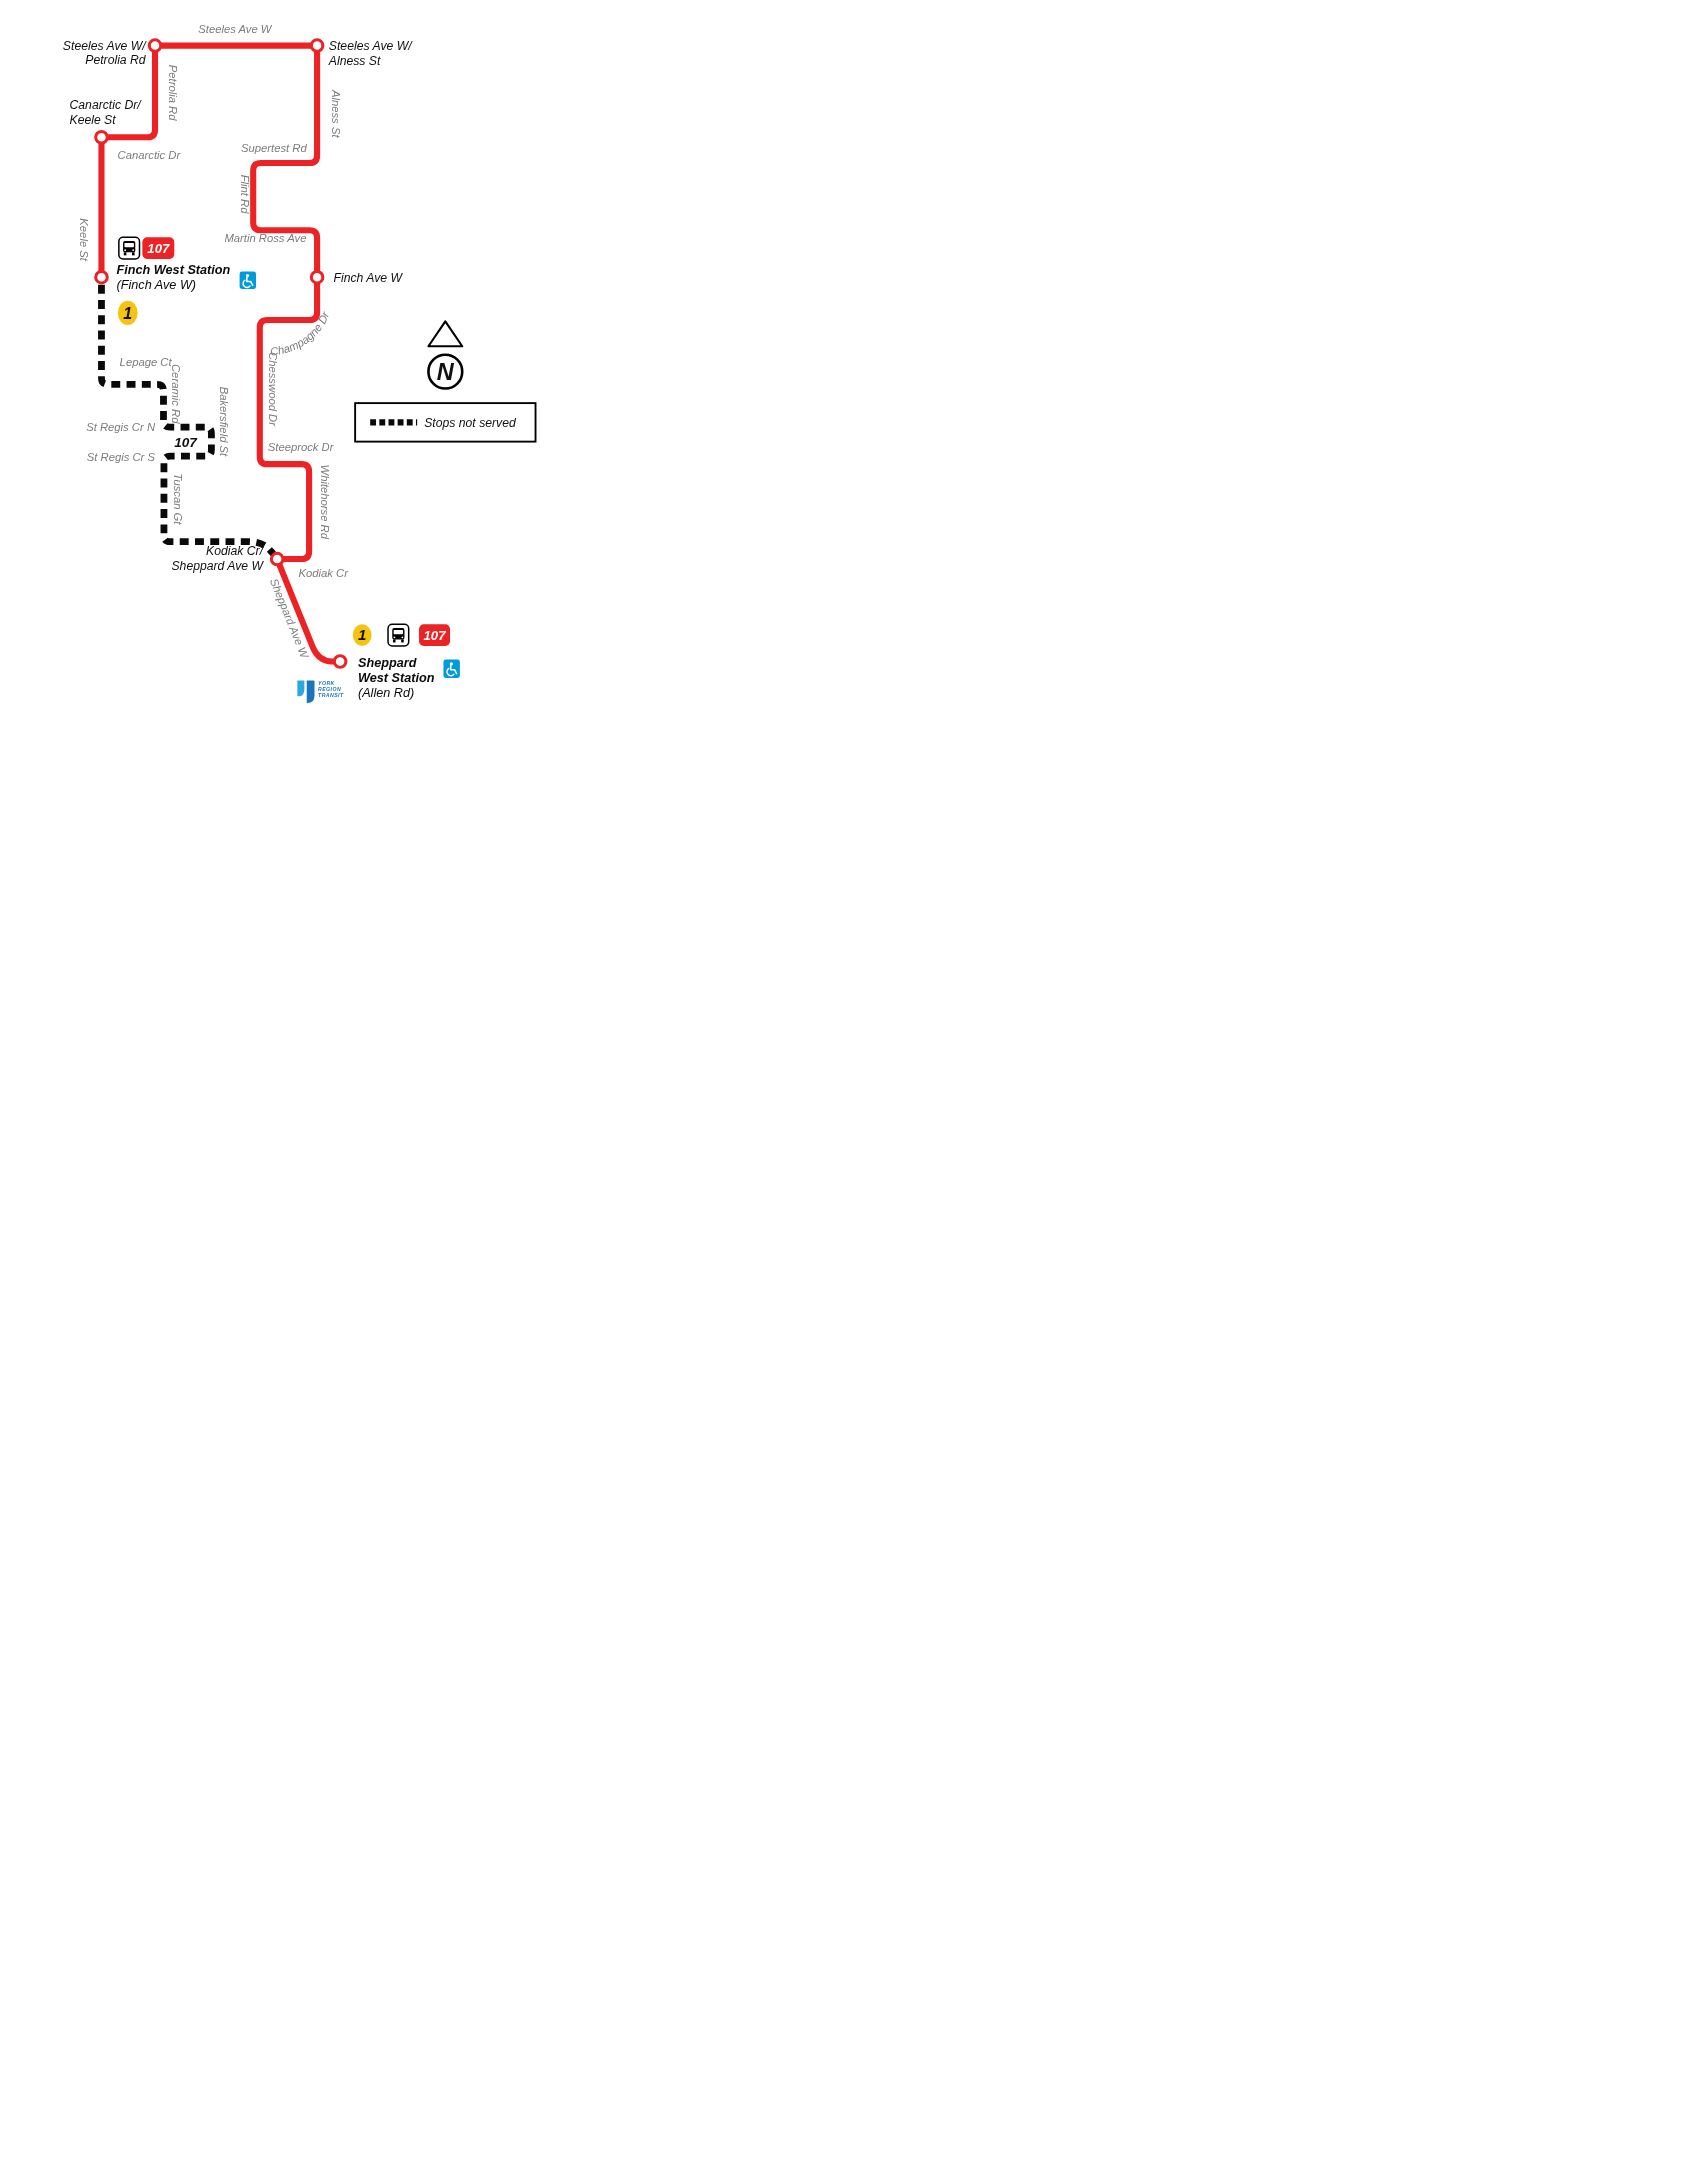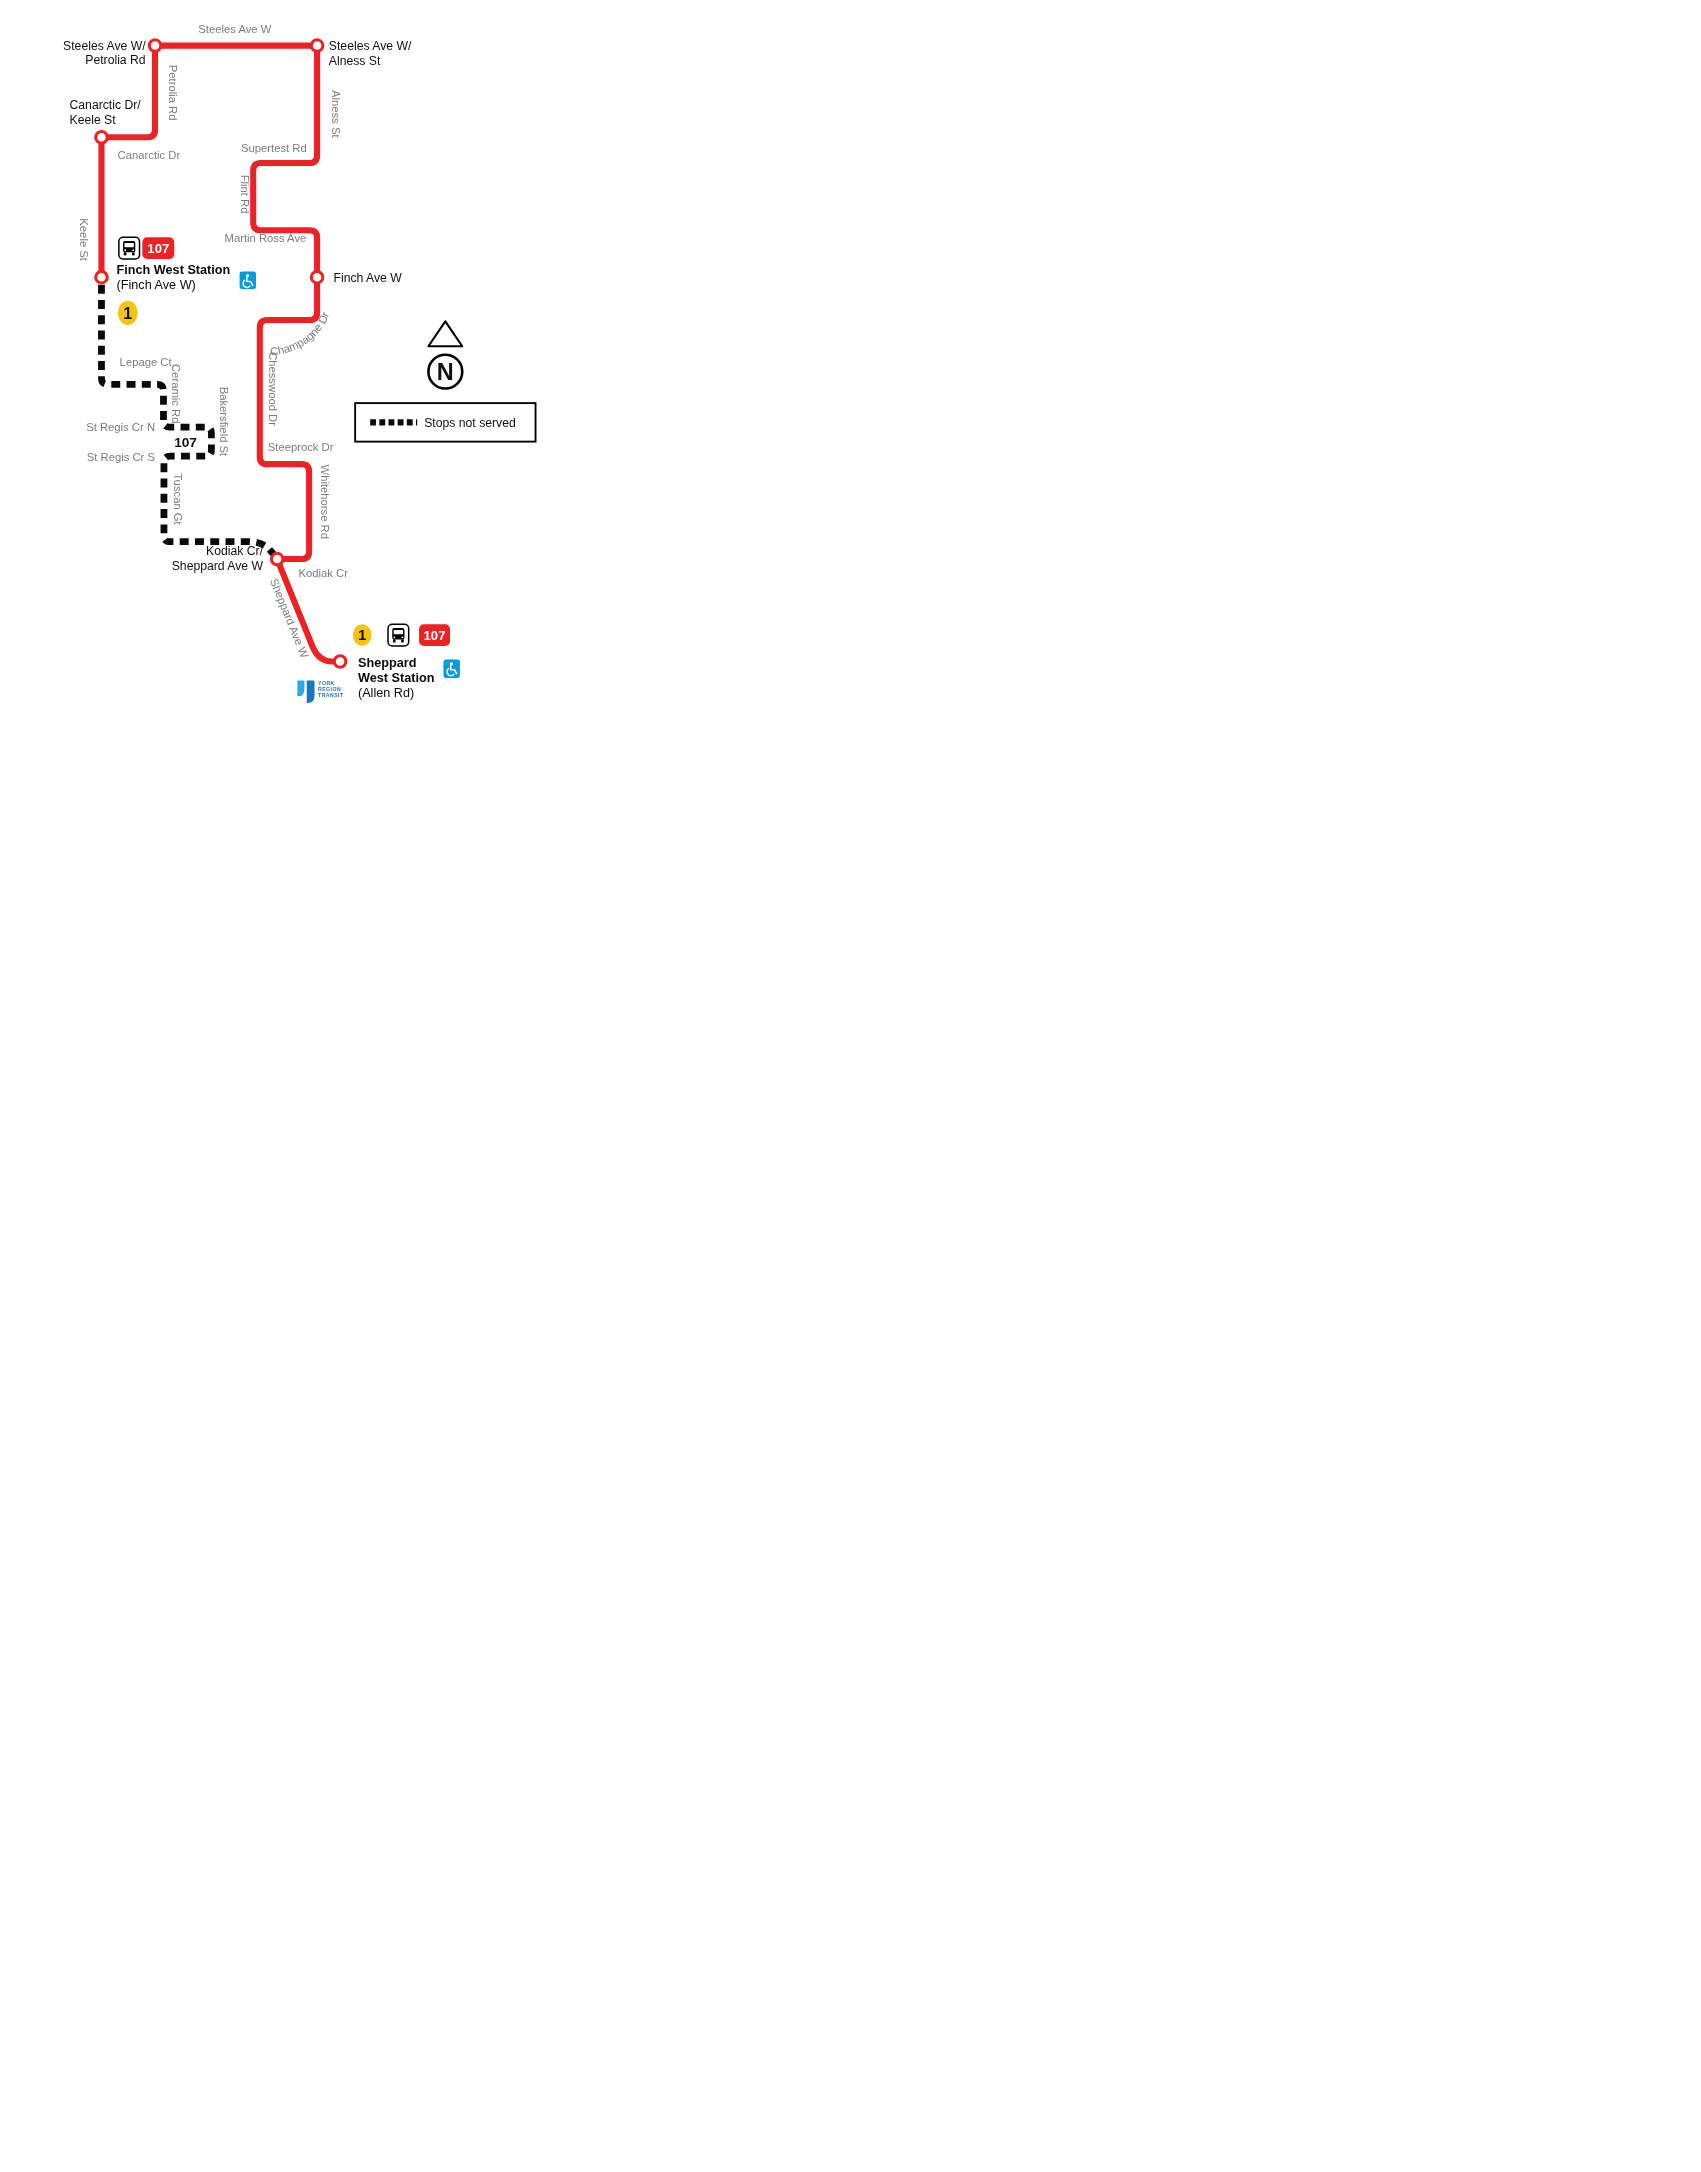--- a/index.html
+++ b/index.html
@@ -1,17 +1,17 @@
 <!DOCTYPE html>
 <html style="font-size:7.5px"><head>
 <meta charset="utf-8">
 <style>
   html,body{margin:0;padding:0;background:#ffffff;}
   body{font-family:"Liberation Sans", sans-serif;}
-  .map-wrap{width:567px;height:724px;position:relative;background:#fff;}
+  .map-wrap{width:567px;height:724px;position:relative;background:#fff;font-style:italic;}
   svg{display:block;}
   text{font-family:"Liberation Sans", sans-serif;}
   .street{fill:#7B7C7F;font-size:24px;}
   .stopname{fill:#111111;font-size:26px;}
   .station{fill:#0b0b0b;font-size:27px;font-weight:bold;}
   .station-sub{fill:#0b0b0b;font-size:27px;font-weight:normal;}
   .badge-num{fill:#ffffff;font-size:28px;font-weight:bold;}
   .subway-num{fill:#111111;font-weight:bold;}
   .legend-label{fill:#111111;font-size:26px;}
   .inline-route{fill:#111111;font-size:29px;font-weight:bold;}

